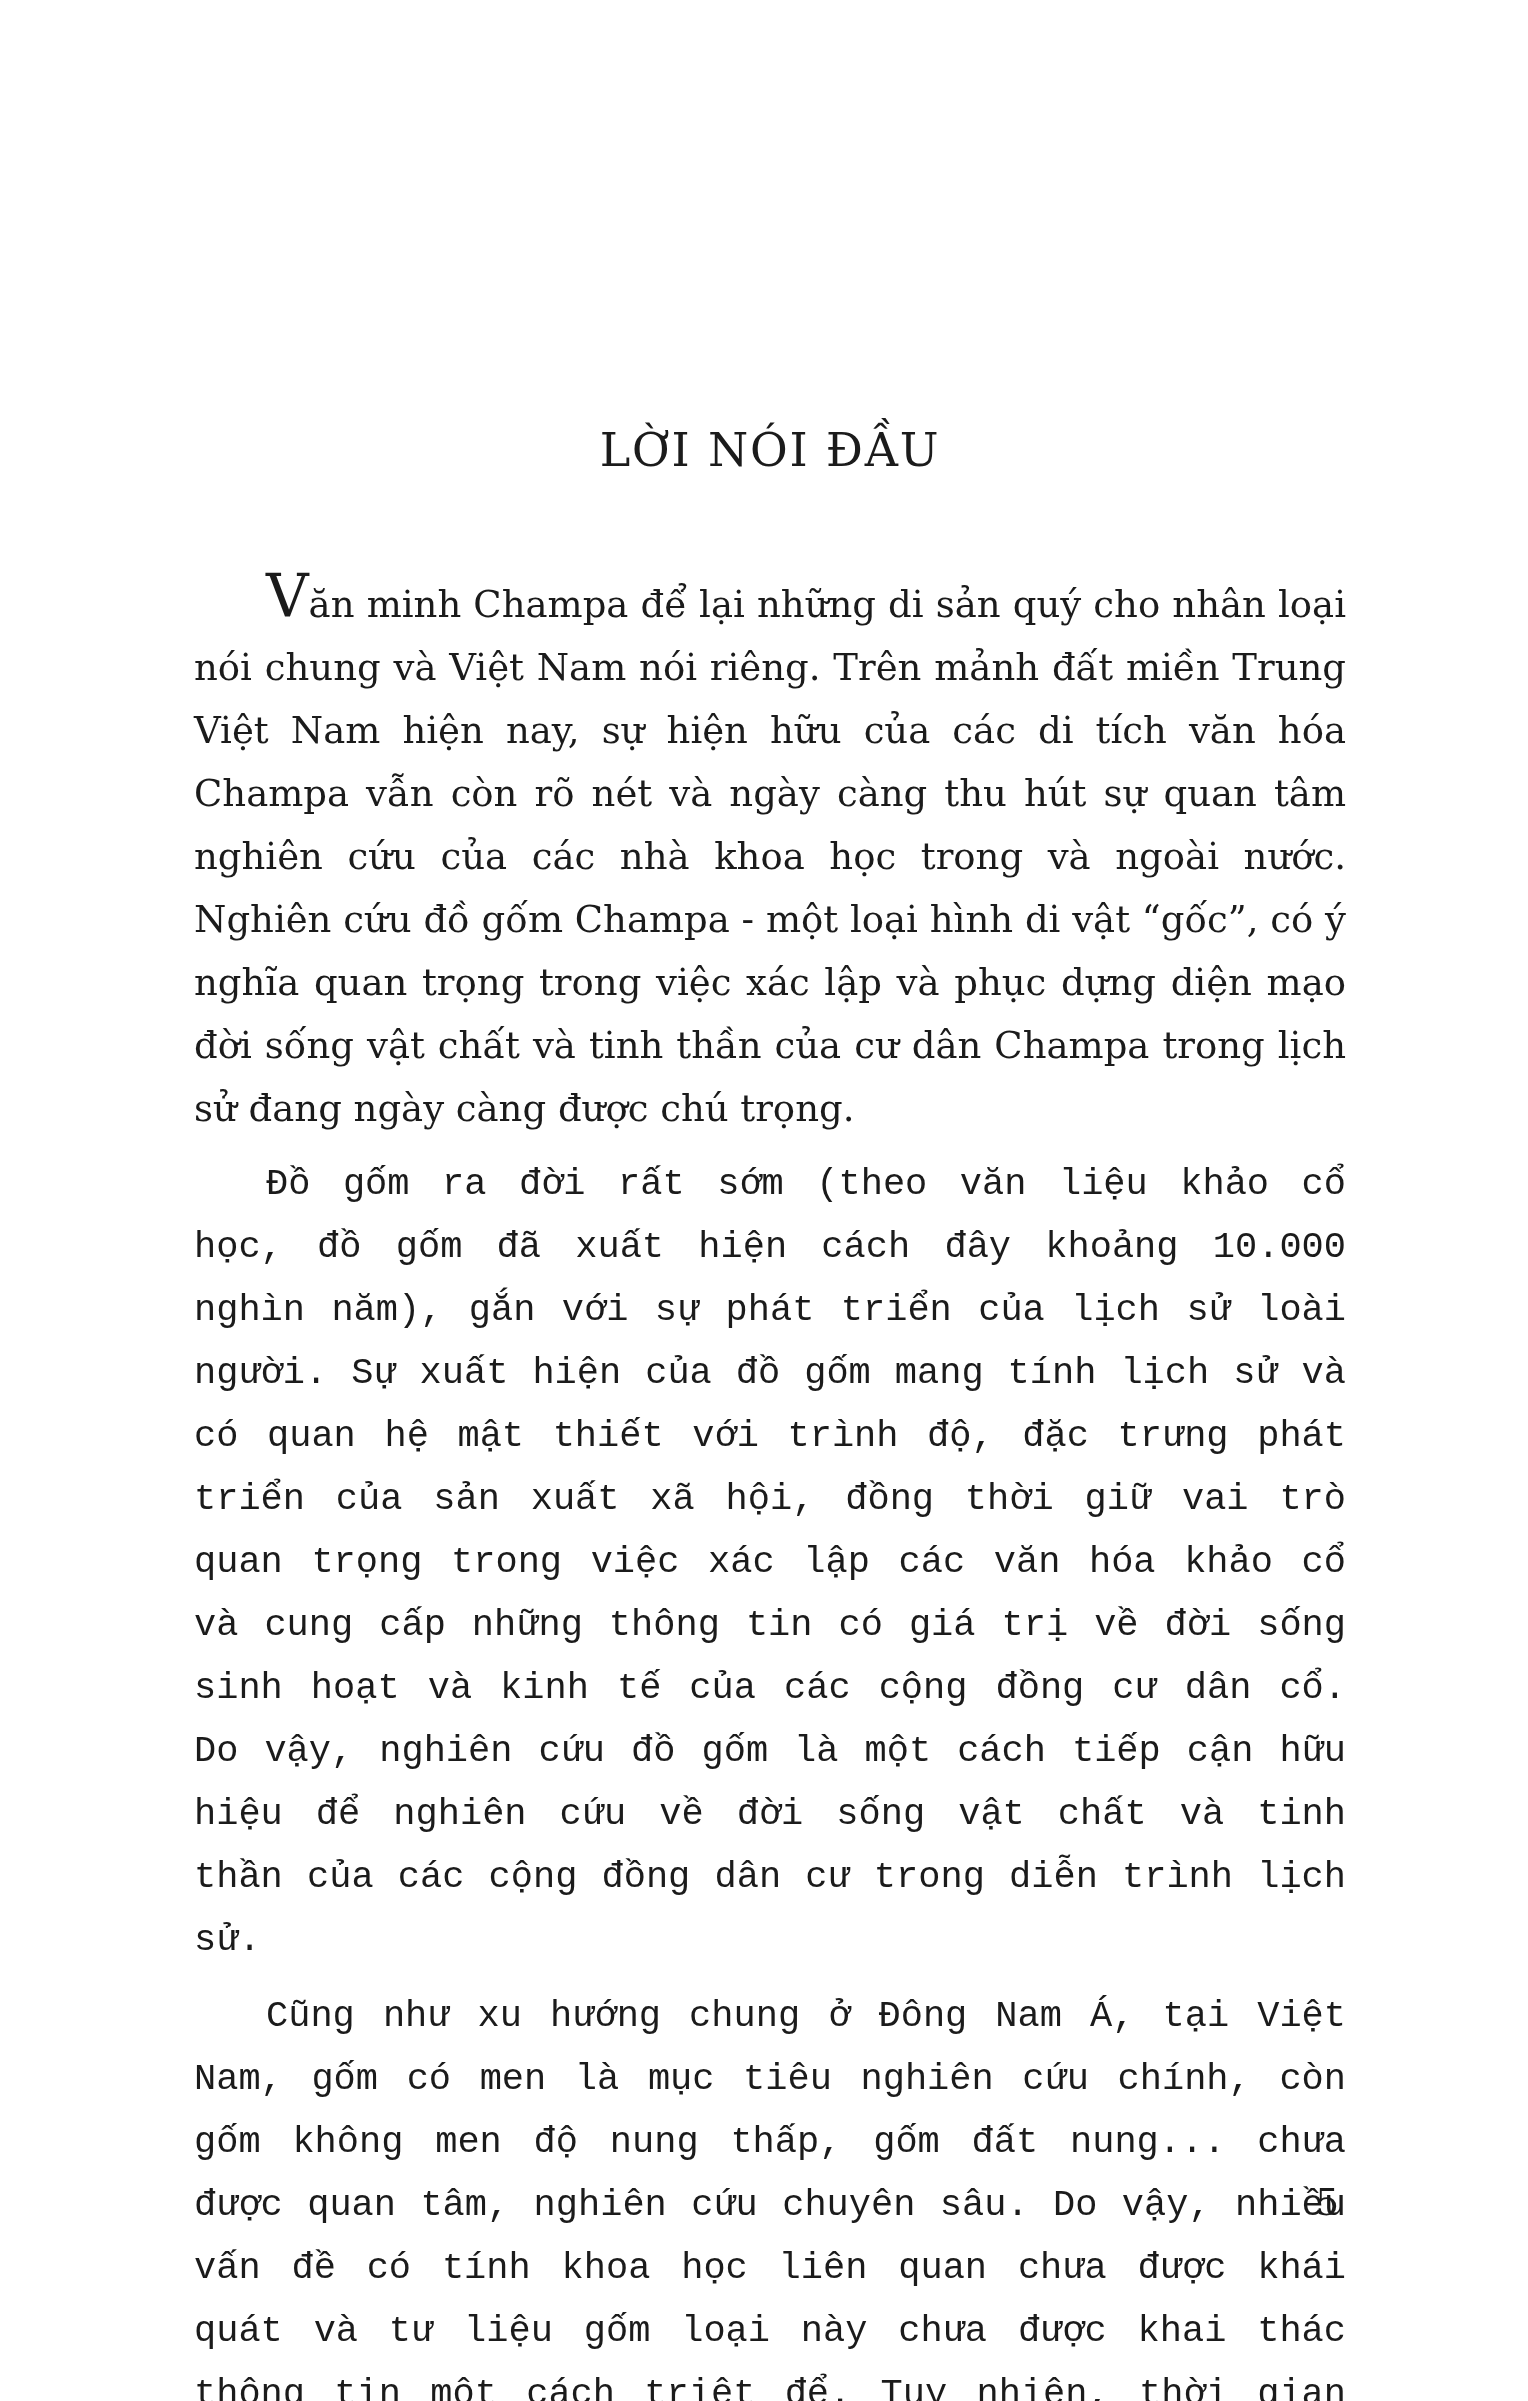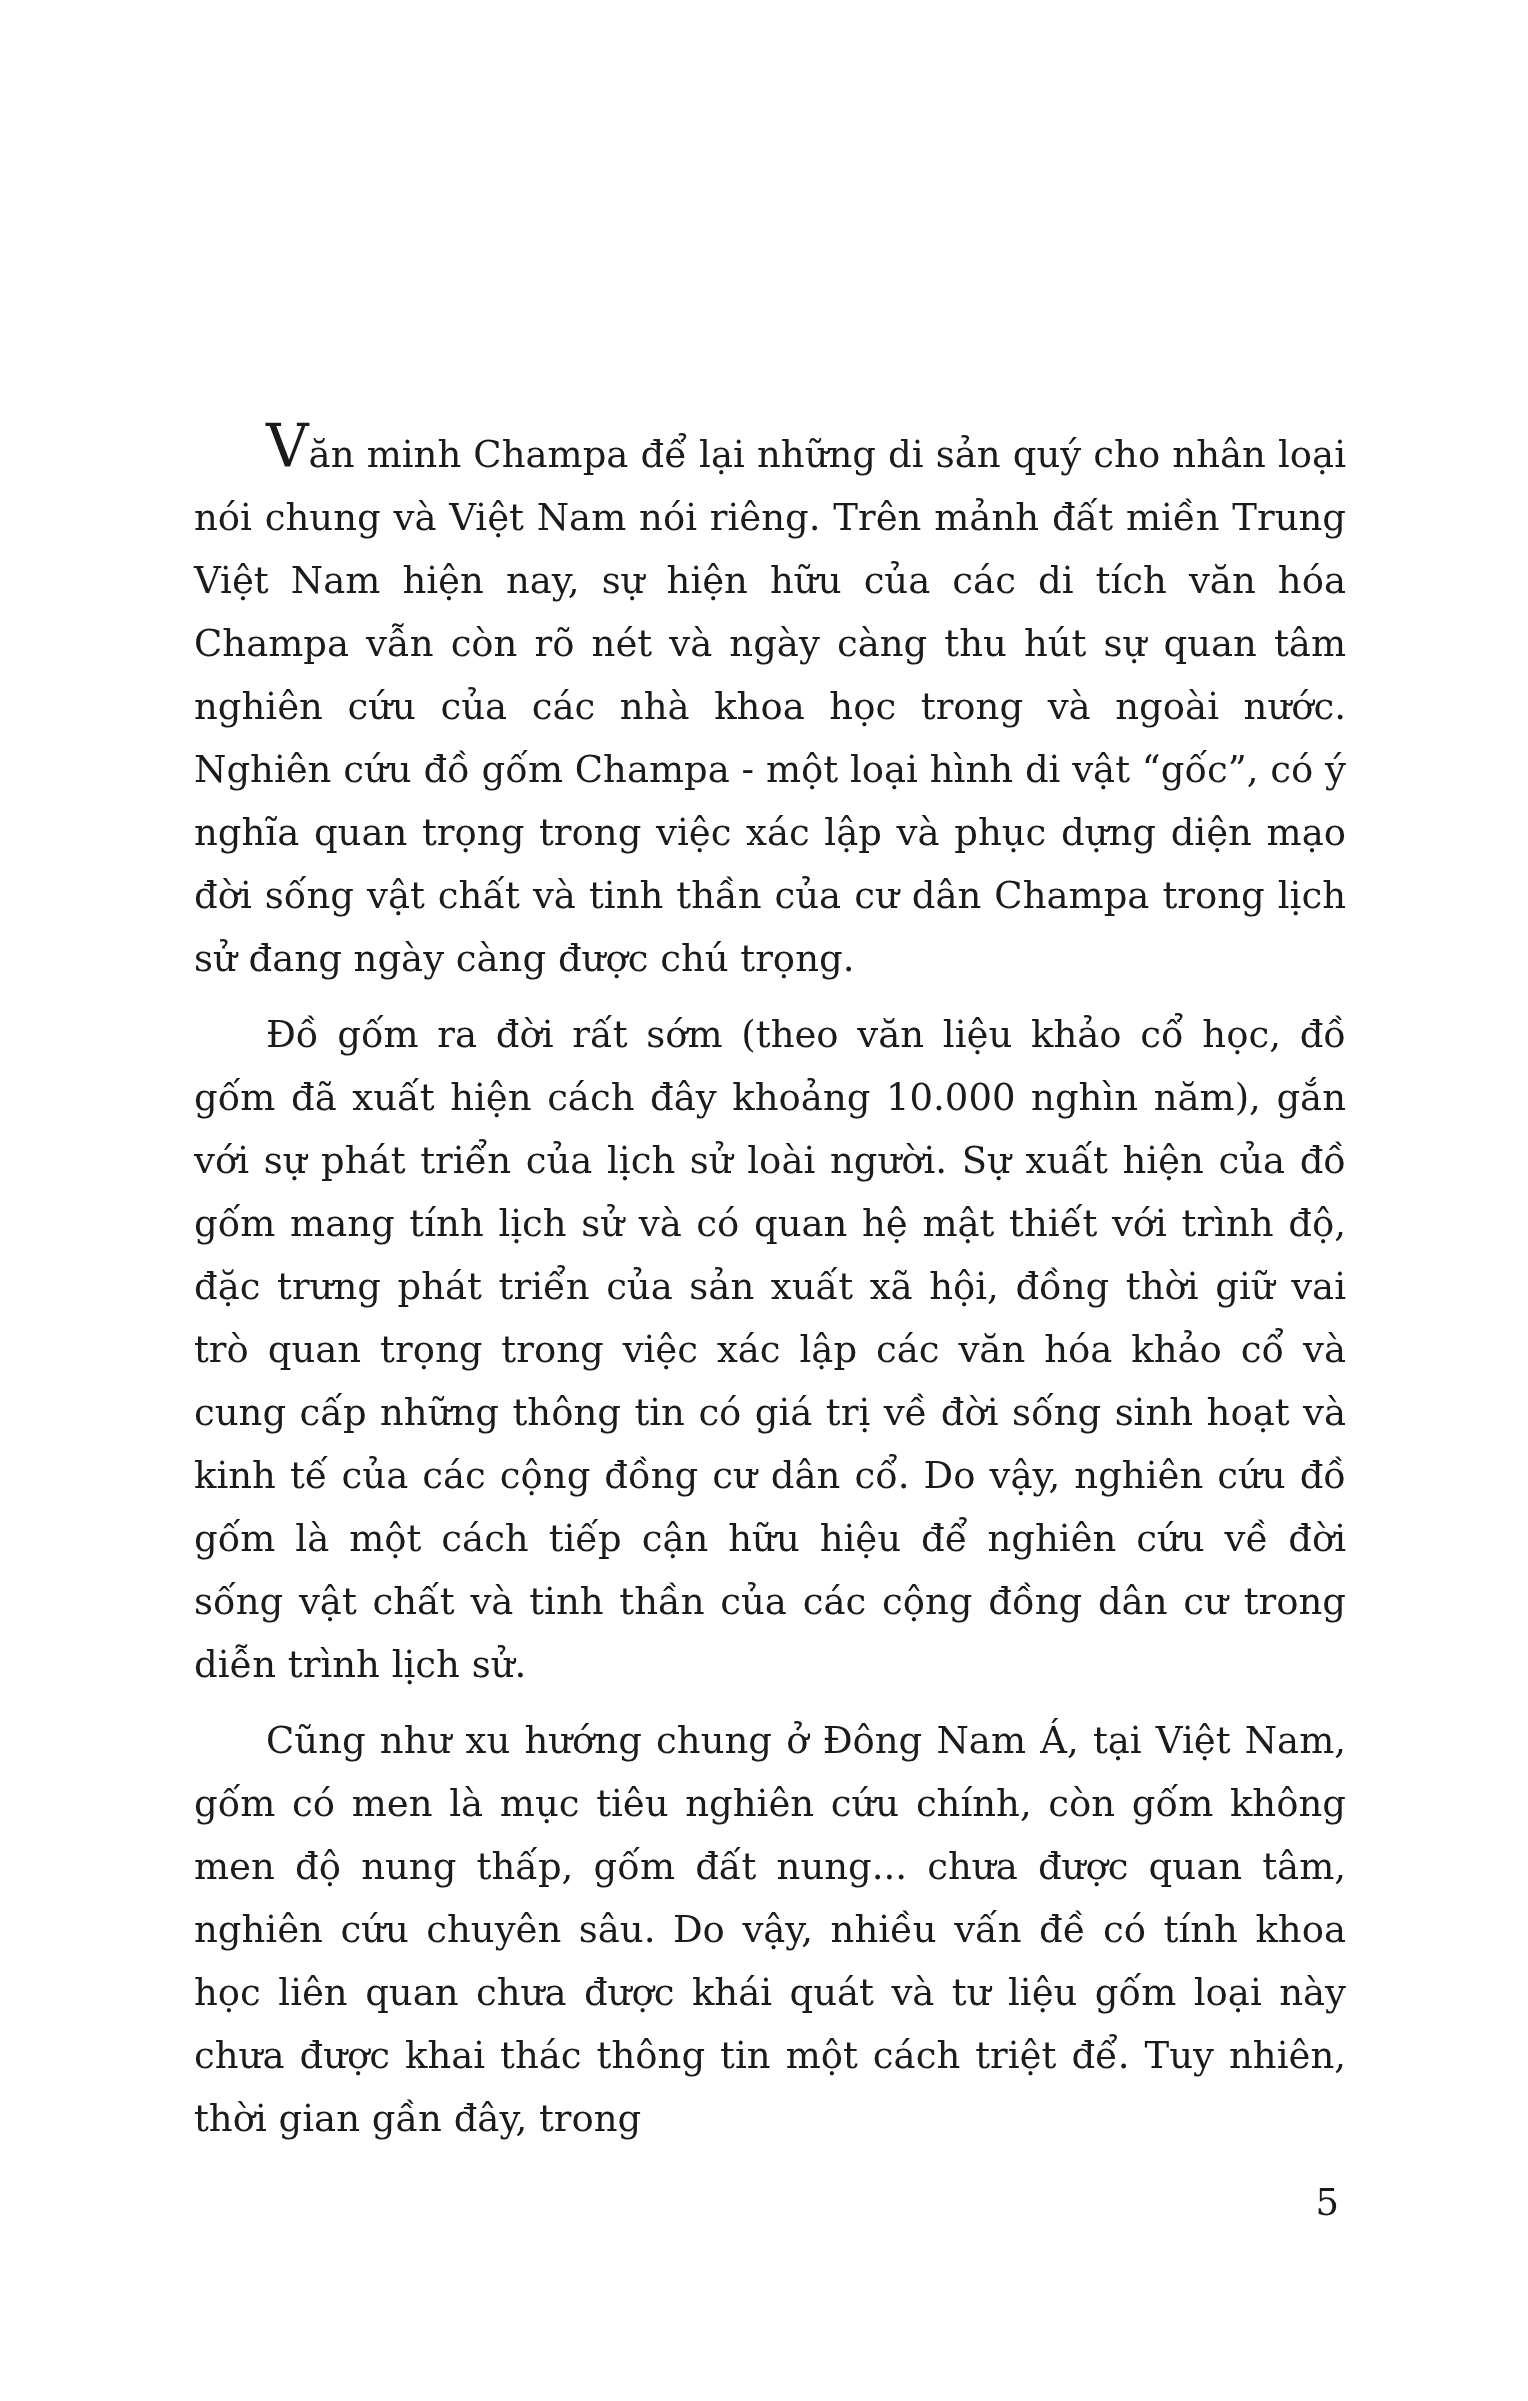--- a/index.html
+++ b/index.html
@@ -43,20 +43,21 @@
   .para {
     font-size: 37px;
     line-height: 63px;
     text-align: justify;
     text-indent: 72px;
     color: var(--ink, #1b1b1b);
   }
 
   .para + .para {
     margin-top: 13px;
+    font-family: Liberation Mono, monospace;
   }
 
   .dropcap {
     font-size: 59px;
     line-height: 0;
   }
 
   .folio {
     position: absolute;
     right: 190px;
@@ -64,20 +65,21 @@
     font-size: 37px;
     color: var(--ink, #1b1b1b);
   }
 </style>
 </head>
 <body>
 
 <div class="page">
   <div class="content">
 
+    <h1 class="title">LỜI NÓI ĐẦU</h1>
 
     <p class="para"><span class="dropcap">V</span><span>ăn minh Champa để lại những di sản quý cho nhân loại nói chung và Việt Nam nói riêng. Trên mảnh đất miền Trung Việt Nam hiện nay, sự hiện hữu của các di tích văn hóa Champa vẫn còn rõ nét và ngày càng thu hút sự quan tâm nghiên cứu của các nhà khoa học trong và ngoài nước. Nghiên cứu đồ gốm Champa - một loại hình di vật “gốc”, có ý nghĩa quan trọng trong việc xác lập và phục dựng diện mạo đời sống vật chất và tinh thần của cư dân Champa trong lịch sử đang ngày càng được chú trọng.</span></p>
 
     <p class="para">Đồ gốm ra đời rất sớm (theo văn liệu khảo cổ học, đồ gốm đã xuất hiện cách đây khoảng 10.000 nghìn năm), gắn với sự phát triển của lịch sử loài người. Sự xuất hiện của đồ gốm mang tính lịch sử và có quan hệ mật thiết với trình độ, đặc trưng phát triển của sản xuất xã hội, đồng thời giữ vai trò quan trọng trong việc xác lập các văn hóa khảo cổ và cung cấp những thông tin có giá trị về đời sống sinh hoạt và kinh tế của các cộng đồng cư dân cổ. Do vậy, nghiên cứu đồ gốm là một cách tiếp cận hữu hiệu để nghiên cứu về đời sống vật chất và tinh thần của các cộng đồng dân cư trong diễn trình lịch sử.</p>
 
     <p class="para">Cũng như xu hướng chung ở Đông Nam Á, tại Việt Nam, gốm có men là mục tiêu nghiên cứu chính, còn gốm không men độ nung thấp, gốm đất nung... chưa được quan tâm, nghiên cứu chuyên sâu. Do vậy, nhiều vấn đề có tính khoa học liên quan chưa được khái quát và tư liệu gốm loại này chưa được khai thác thông tin một cách triệt để. Tuy nhiên, thời gian gần đây, trong</p>
 
   </div>
 
   <div class="folio">5</div>

